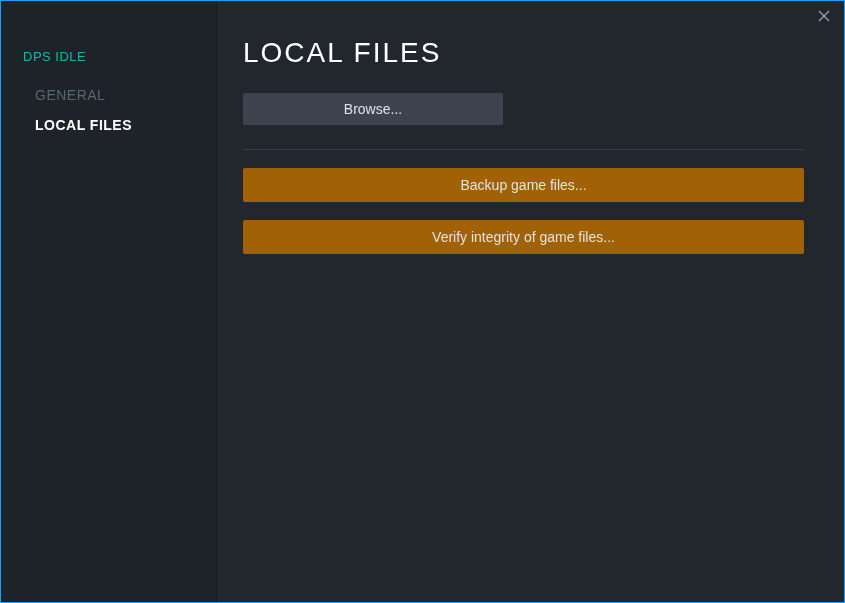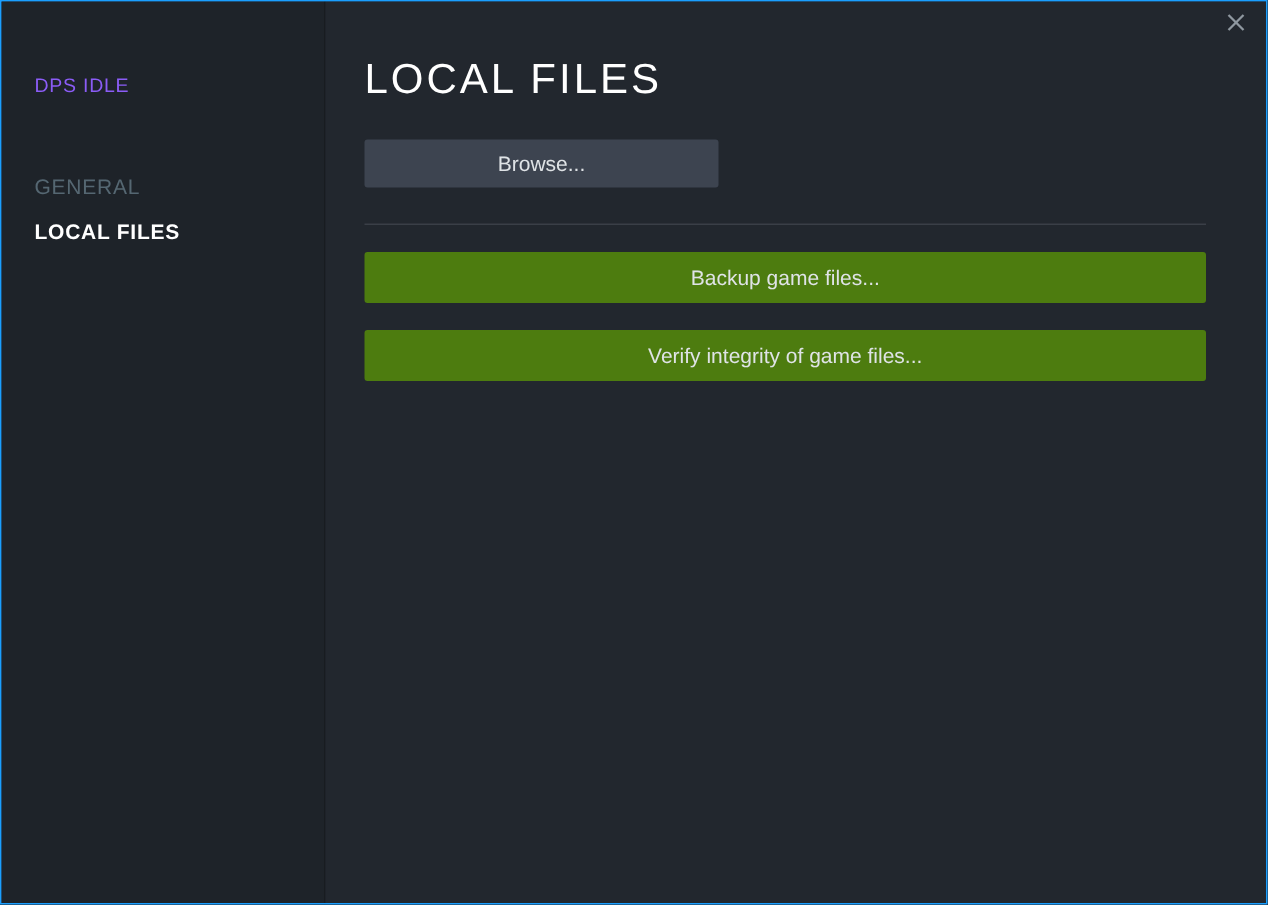--- a/index.html
+++ b/index.html
@@ -32,32 +32,33 @@
       display: flex;
       height: 100%;
     }
     .sidebar {
       width: 216px;
       background: #1e2329;
       padding: 48px 22px 0 22px;
       border-right: 1px solid rgba(0,0,0,0.2);
     }
     .sidebar-title {
-      color: #8b5cf6;
+      color: #14b8a6;
       font-size: 13px;
       font-weight: normal;
       letter-spacing: 0.5px;
-      margin-bottom: 45px;
+      margin-bottom: 16px;
     }
     .sidebar-item {
       color: #556772;
       font-size: 14px;
       letter-spacing: 0.5px;
       padding: 7px 0;
       cursor: pointer;
+      margin-left: 12px;
     }
     .sidebar-item.active {
       color: #ffffff;
       font-weight: bold;
     }
     .main {
       flex: 1;
       background: #22272e;
       padding: 36px 40px 0 26px;
     }
@@ -80,33 +81,33 @@
     }
     .info-value {
       color: #1a9fff;
       font-size: 14px;
     }
     .browse-btn {
       background: #3d4450;
       color: #dfe3e6;
       border: none;
       padding: 8px 0;
-      width: 236px;
+      width: 260px;
       font-size: 14px;
       cursor: pointer;
       border-radius: 2px;
     }
     .divider {
       height: 1px;
       background: #3a3f47;
       margin-bottom: 18px;
     }
     .full-btn {
       width: 100%;
-      background: #4d7c0f;
+      background: #a16207;
       color: #dfe3e6;
       border: none;
       padding: 9px 0;
       font-size: 14px;
       cursor: pointer;
       border-radius: 2px;
       margin-bottom: 18px;
     }
   </style>
 </head>

